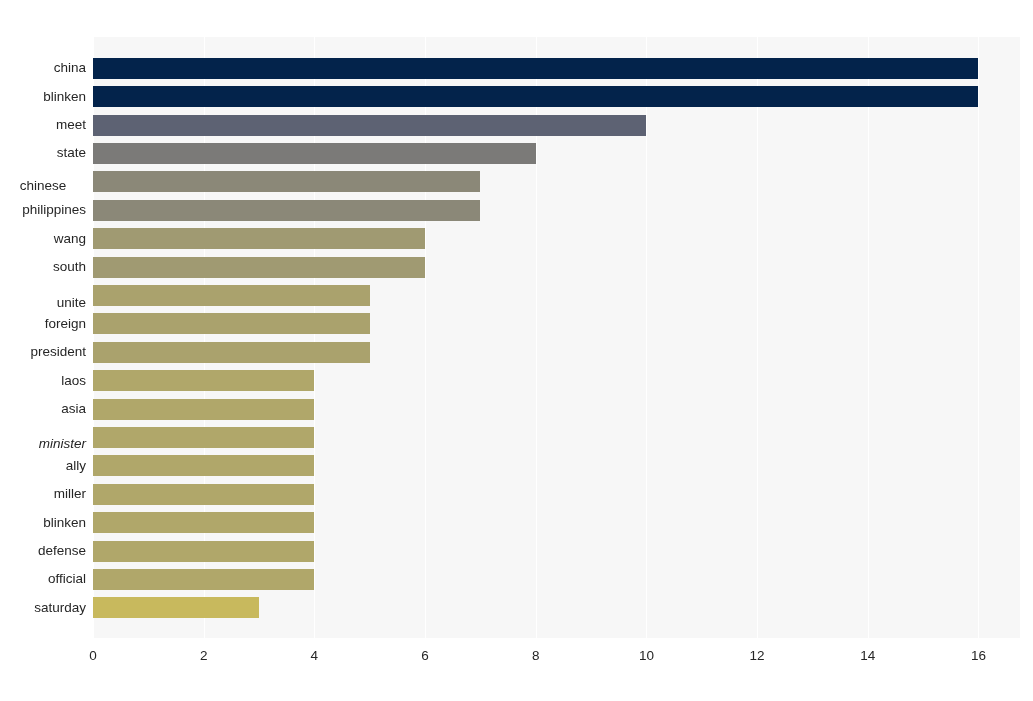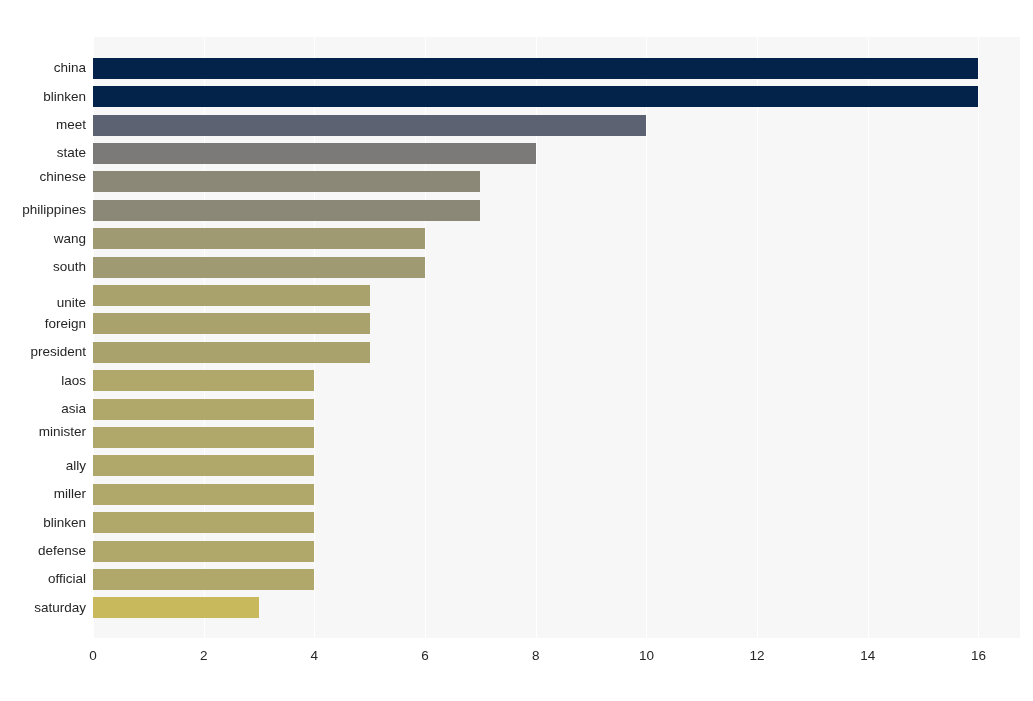--- a/index.html
+++ b/index.html
@@ -143,30 +143,30 @@
         <div class="bar" title="official: 4" style="width: 221.373px; top: 531.991px; background: rgb(176, 167, 106);"></div>
         <div class="bar" title="saturday: 3" style="width: 166.03px; top: 560.393px; background: rgb(200, 185, 93);"></div>
       </div>
   </div>
 
   <div id="y-axis">
       <div class="y-tick-label" style="top: 24.2429px;">china</div>
       <div class="y-tick-label" style="top: 52.6456px;">blinken</div>
       <div class="y-tick-label" style="top: 81.0482px;">meet</div>
       <div class="y-tick-label" style="top: 109.451px;">state</div>
-      <div class="y-tick-label" style="top: 133px;">chinese</div>
+      <div class="y-tick-label" style="top: 142px; text-align: center;">chinese</div>
       <div class="y-tick-label" style="top: 166.256px; padding-left: 22px;">philippines</div>
       <div class="y-tick-label" style="top: 194.659px;">wang</div>
       <div class="y-tick-label" style="top: 223.061px;">south</div>
       <div class="y-tick-label" style="top: 259px;">unite</div>
       <div class="y-tick-label" style="top: 279.867px;">foreign</div>
       <div class="y-tick-label" style="top: 308.269px;">president</div>
       <div class="y-tick-label" style="top: 336.672px;">laos</div>
       <div class="y-tick-label" style="top: 365.075px;">asia</div>
-      <div class="y-tick-label" style="top: 388px;">minister</div>
+      <div class="y-tick-label" style="top: 400px; font-style: italic;">minister</div>
       <div class="y-tick-label" style="top: 421.88px;">ally</div>
       <div class="y-tick-label" style="top: 450.283px;">miller</div>
       <div class="y-tick-label" style="top: 478.685px;">blinken</div>
       <div class="y-tick-label" style="top: 507.088px;">defense</div>
       <div class="y-tick-label" style="top: 535.491px;">official</div>
       <div class="y-tick-label" style="top: 563.893px;">saturday</div>
     </div>
 
   <div id="x-axis">
       <div class="x-tick-label" style="left: 0px;">0</div>

